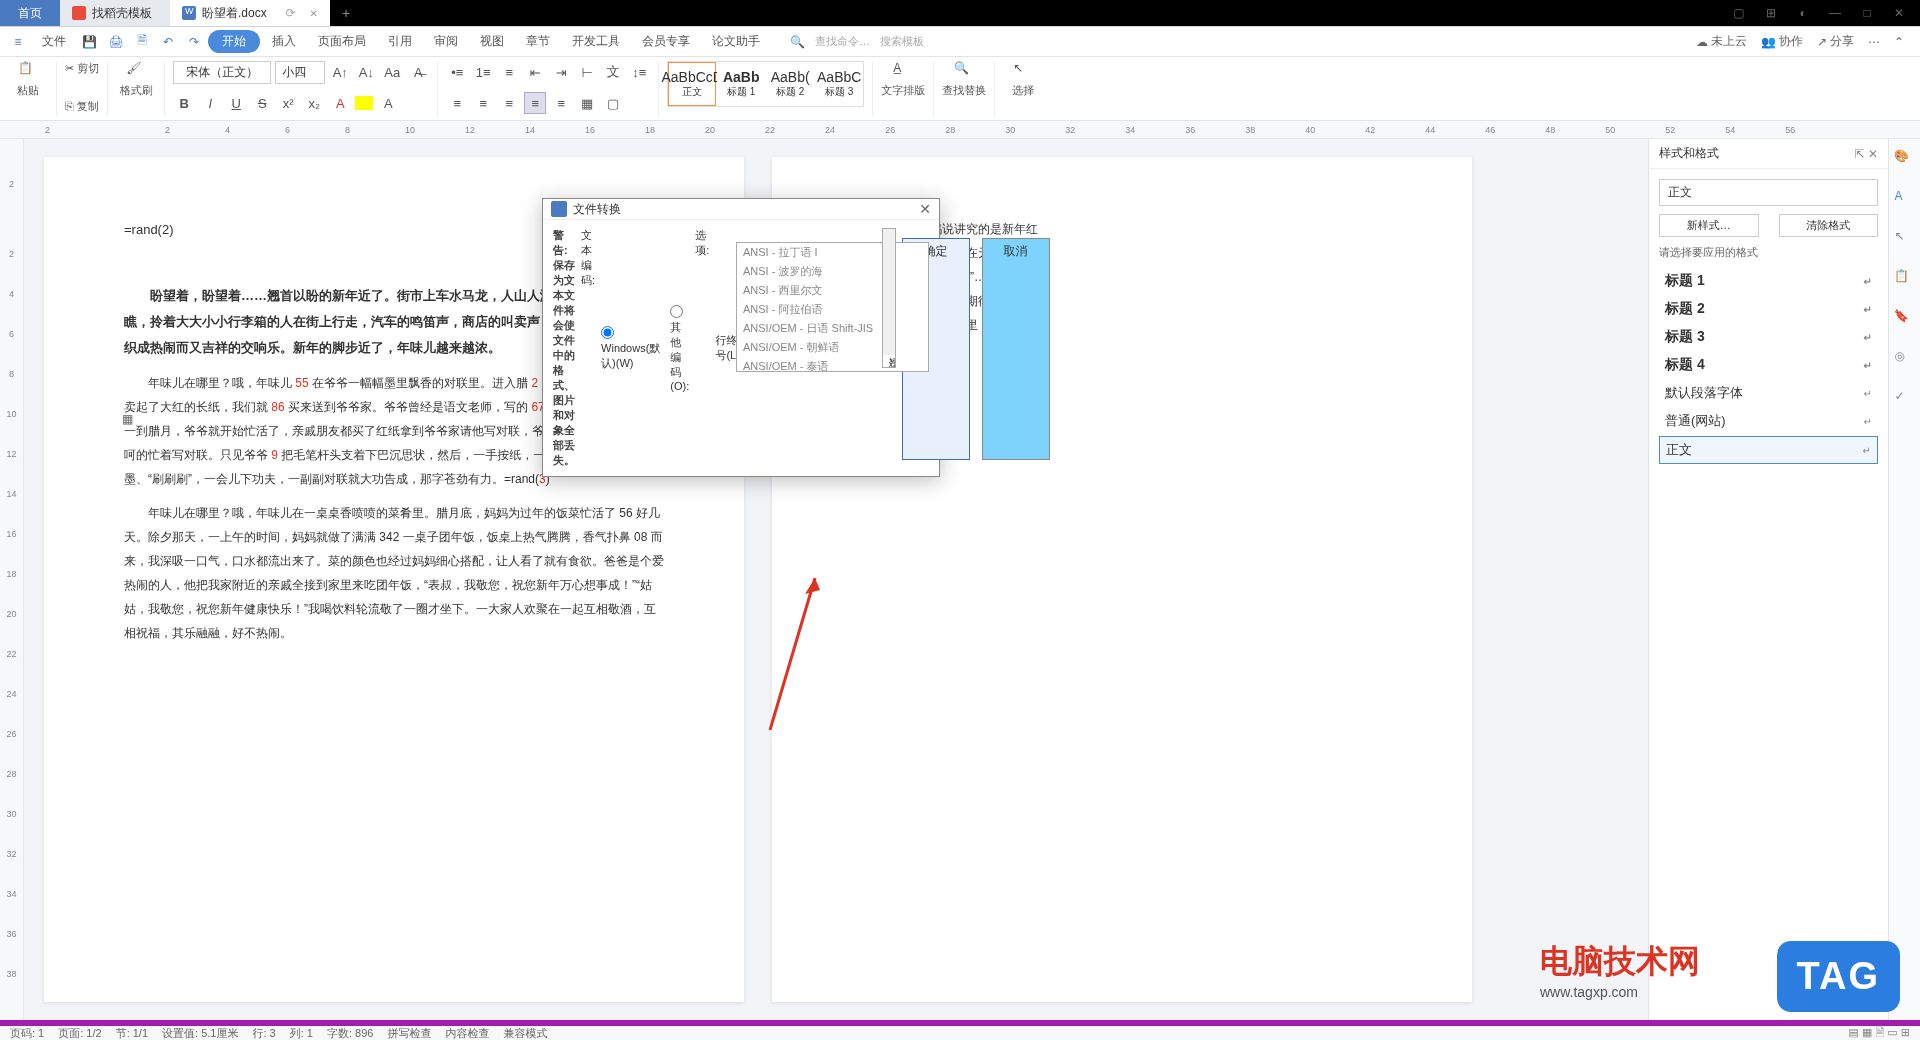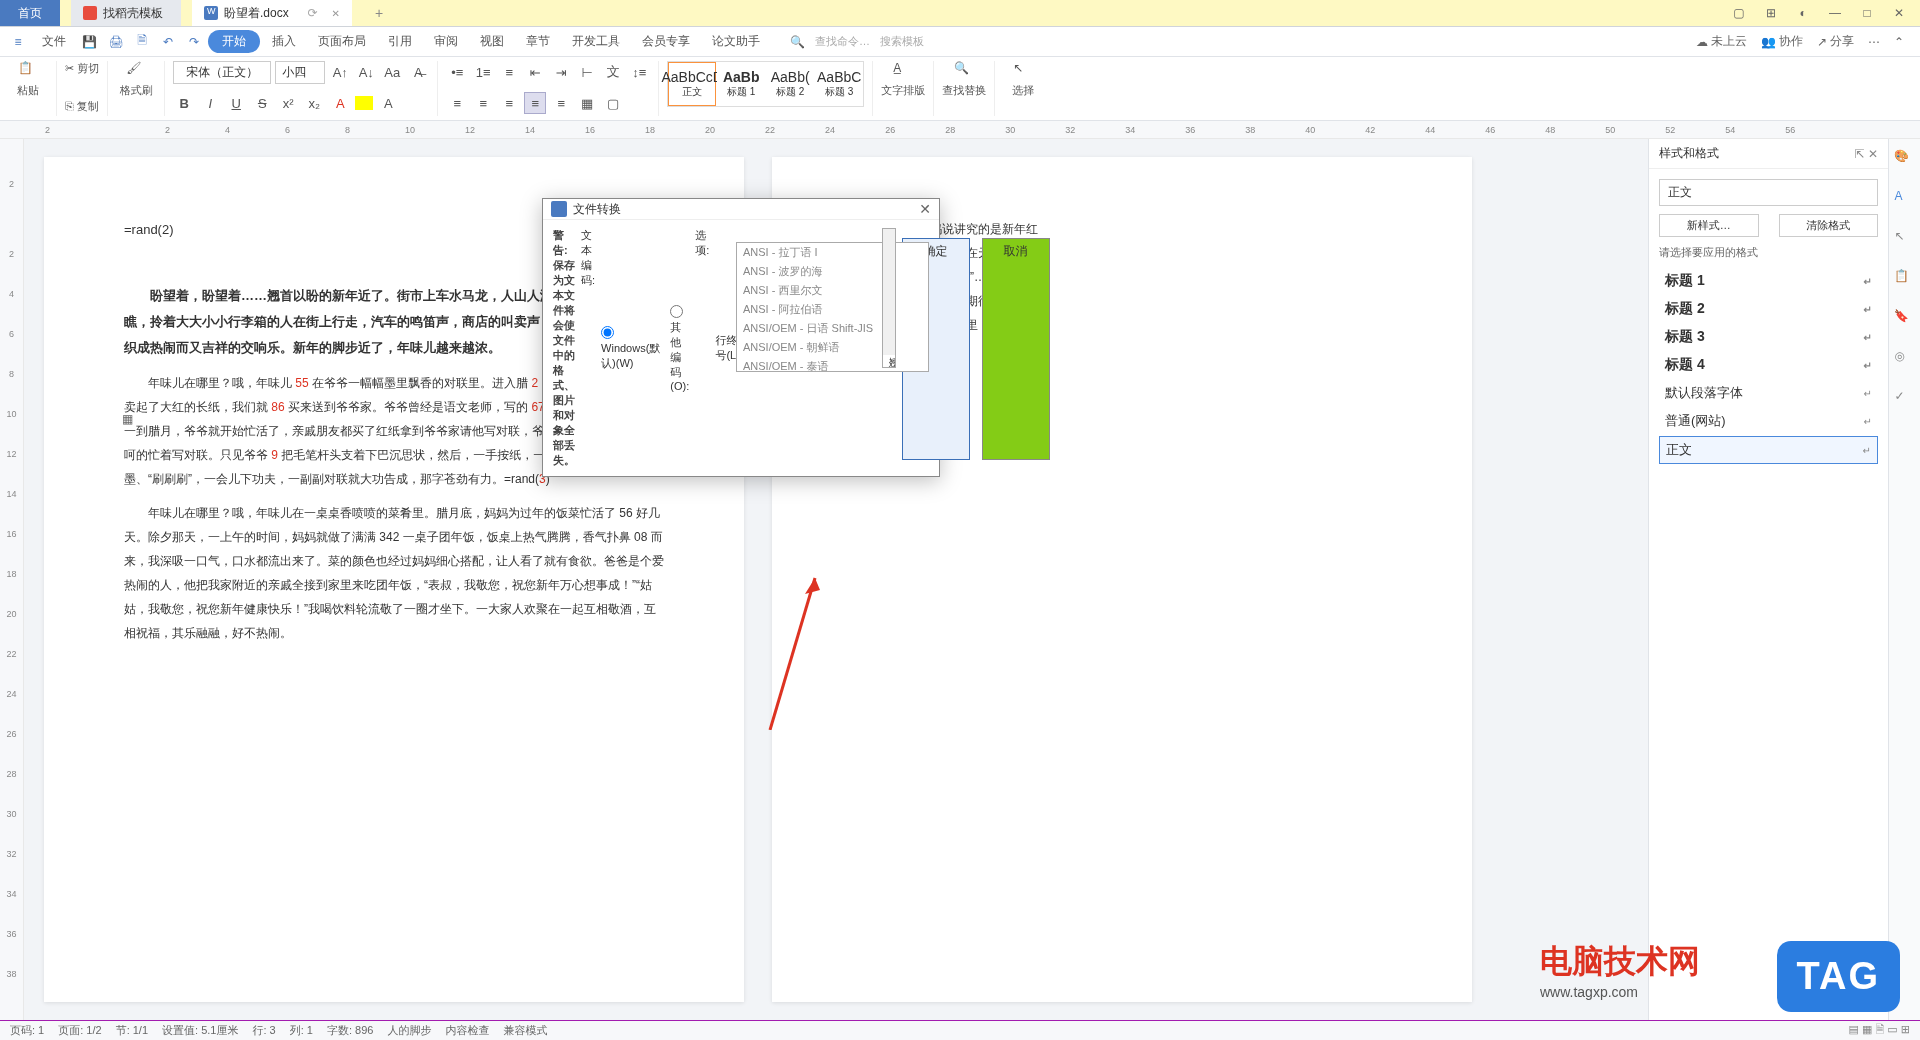--- a/index.html
+++ b/index.html
@@ -1,19 +1,19 @@
 <!DOCTYPE html>
 <html><head>
 <meta charset="utf-8">
 <style>
 * { margin: 0; padding: 0; box-sizing: border-box; font-family: "Microsoft YaHei", sans-serif; }
 body { background: #fff; font-size: 12px; color: #333; overflow: hidden; width: 1920px; height: 1040px; position: relative; }
 
 
-.titlebar { height: 27px; background: #fef9c3; display: flex; align-items: center; border-bottom: 1px solid #d0d4da; gap: 11px; }
+.titlebar { height: 27px; background: #000000; display: flex; align-items: center; border-bottom: 1px solid #d0d4da; }
 .tab { display: flex; align-items: center; height: 100%; padding: 0 12px; gap: 6px; position: relative; }
 .tab.home { background: #4a7ac0; color: #fff; min-width: 60px; justify-content: center; }
 .tab.template { background: #e6e9ee; min-width: 110px; }
 .tab.active { background: #fff; min-width: 160px; }
 .tab-icon { width: 14px; height: 14px; display: inline-block; }
 .tab-icon.wps { background: #4a7ac0; border-radius: 2px; position: relative; }
 .tab-icon.wps::after { content: 'W'; color: #fff; font-size: 9px; position: absolute; left: 3px; top: 0; }
 .tab-icon.template-i { background: #e84c3d; border-radius: 2px; }
 .tab-close { font-size: 10px; color: #999; margin-left: 8px; }
 .tab-add { padding: 0 12px; color: #888; font-size: 14px; }
@@ -80,40 +80,40 @@
 .sb-item { display: flex; justify-content: space-between; align-items: center; padding: 4px 6px; font-size: 13px; }
 .sb-item.h { font-weight: bold; font-size: 14px; }
 .sb-item.selected { border: 1px solid #4a89dc; background: #f0f6ff; }
 .sb-arrow { font-size: 10px; color: #888; }
 
 .icon-col { width: 32px; border-left: 1px solid #e0e3e8; display: flex; flex-direction: column; align-items: center; padding-top: 10px; gap: 20px; background: #f9fafb; }
 .icon-col .ic { width: 20px; height: 20px; color: #888; }
 .icon-col .ic.active { color: #4a89dc; }
 
 
-.statusbar { position: absolute; bottom: 0; left: 0; right: 0; height: 20px; background: #f7f8fa; border-top: 1px solid #a21caf; display: flex; align-items: center; padding: 0 10px; gap: 14px; font-size: 11px; color: #666; }
+.statusbar { position: absolute; bottom: 0; left: 0; right: 0; height: 20px; background: #f7f8fa; border-top: 6px solid #a21caf; display: flex; align-items: center; padding: 0 10px; gap: 14px; font-size: 11px; color: #666; }
 .sb-spacer { flex: 1; }
 
 
 .dialog { position: absolute; left: 542px; top: 198px; width: 398px; background: #fff; border: 1px solid #888; box-shadow: 0 4px 20px rgba(0,0,0,0.25); z-index: 100; }
 .dlg-title { height: 21px; background: #fff; display: flex; align-items: center; padding: 0 8px; border-bottom: 1px solid #eee; }
 .dlg-title-i { width: 16px; height: 16px; background: #4a7ac0; border-radius: 2px; margin-right: 6px; }
 .dlg-close { margin-left: auto; font-size: 14px; color: #666; }
 .dlg-body { padding: 8px 10px; display: flex; flex-direction: row; gap: 6px; position: relative; }
 .dlg-warn { font-size: 11px; color: #444; }
 .dlg-row { display: flex; align-items: center; gap: 10px; font-size: 11px; }
 .dlg-sel { border: 6px solid #c2410c; padding: 2px 4px; width: 110px; font-size: 11px; background: #fff; display: flex; justify-content: space-between; }
 .dlg-list { position: absolute; right: 10px; top: 22px; width: 193px; border: 1px solid #aaa; background: #fff; font-size: 11px; max-height: 130px; overflow-y: auto; }
 .dlg-li { padding: 2px 6px; color: #888; }
 .dlg-prev-label { font-size: 11px; margin-top: 76px; }
 .dlg-prev { border: 1px solid #aaa; height: 140px; padding: 6px; font-size: 10px; overflow-y: auto; line-height: 1.5; position: relative; }
 .dlg-prev .pv-scroll { position: absolute; right: 0; top: 0; bottom: 12px; width: 14px; background: #f0f0f0; border-left: 1px solid #ccc; }
 .dlg-prev .pv-hscroll { position: absolute; left: 0; right: 14px; bottom: 0; height: 12px; background: #f0f0f0; border-top: 1px solid #ccc; }
 .dlg-btns { display: flex; justify-content: flex-end; gap: 12px; padding: 10px 0 8px; }
-.dlg-btn { min-width: 68px; padding: 4px 0; border: 1px solid #888; background: #84cc16; text-align: center; font-size: 12px; }
+.dlg-btn { min-width: 68px; padding: 4px 0; border: 1px solid #888; background: #7dd3fc; text-align: center; font-size: 12px; }
 .dlg-btn.primary { border: 1px solid #3a6fb7; background: #e8f0fb; }
 
 
 .arrow { position: absolute; left: 650px; top: 570px; width: 170px; height: 160px; z-index: 200; pointer-events: none; }
 .arrow-line { stroke: #d32; stroke-width: 3; fill: none; }
 .arrow-head { fill: #d32; }
 
 
 .wm1 { position: absolute; right: 220px; bottom: 40px; font-size: 32px; font-weight: bold; color: #d32; z-index: 300; }
 .wm1 .sub { display: block; font-size: 14px; color: #555; font-weight: normal; }
@@ -479,18 +479,18 @@
 <div class="wm2">TAG</div>
 
 <div class="statusbar">
   <span>页码: 1</span>
   <span>页面: 1/2</span>
   <span>节: 1/1</span>
   <span>设置值: 5.1厘米</span>
   <span>行: 3</span>
   <span>列: 1</span>
   <span>字数: 896</span>
-  <span style="display:flex;gap:3px">人的脚步</span>
+  <span style="display:flex;gap:3px">拼写检查</span>
   <span>内容检查</span>
   <span>兼容模式</span>
   <div class="sb-spacer"></div>
   <span style="display:flex;gap:8px;color:#888">▤ ▦ 🗎 ▭ ⊞</span>
 </div>
 
 </body></html>

